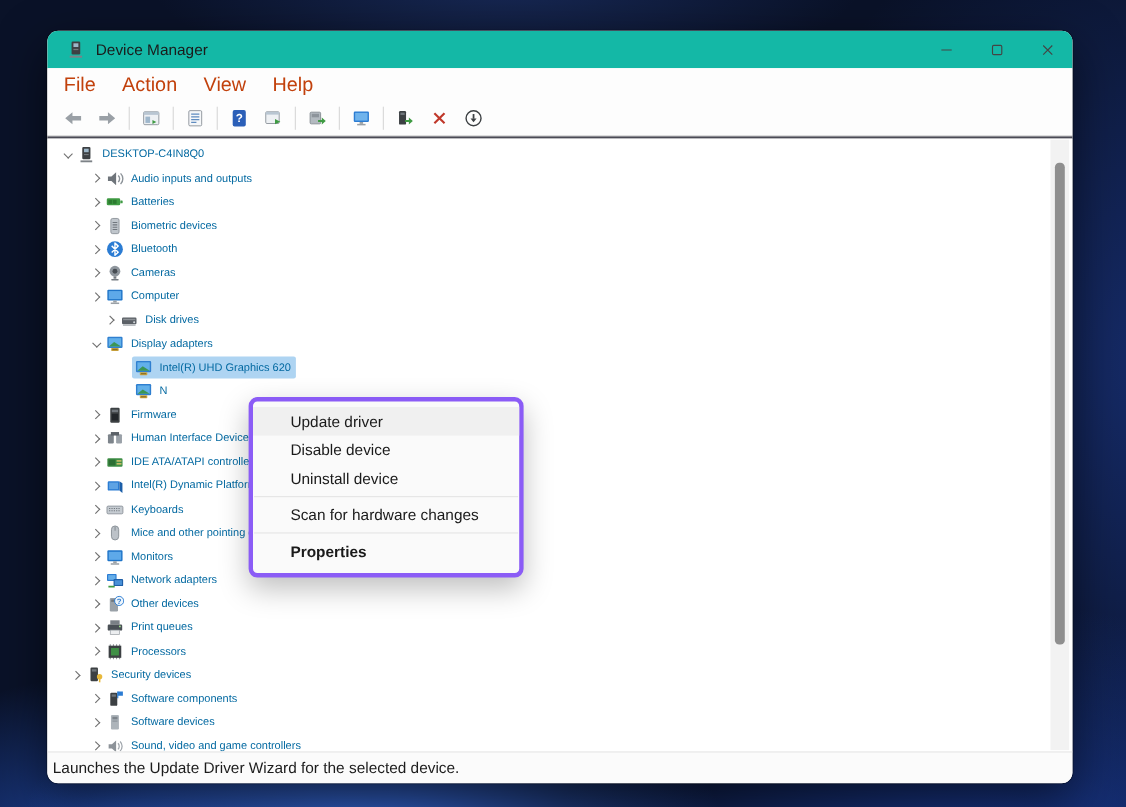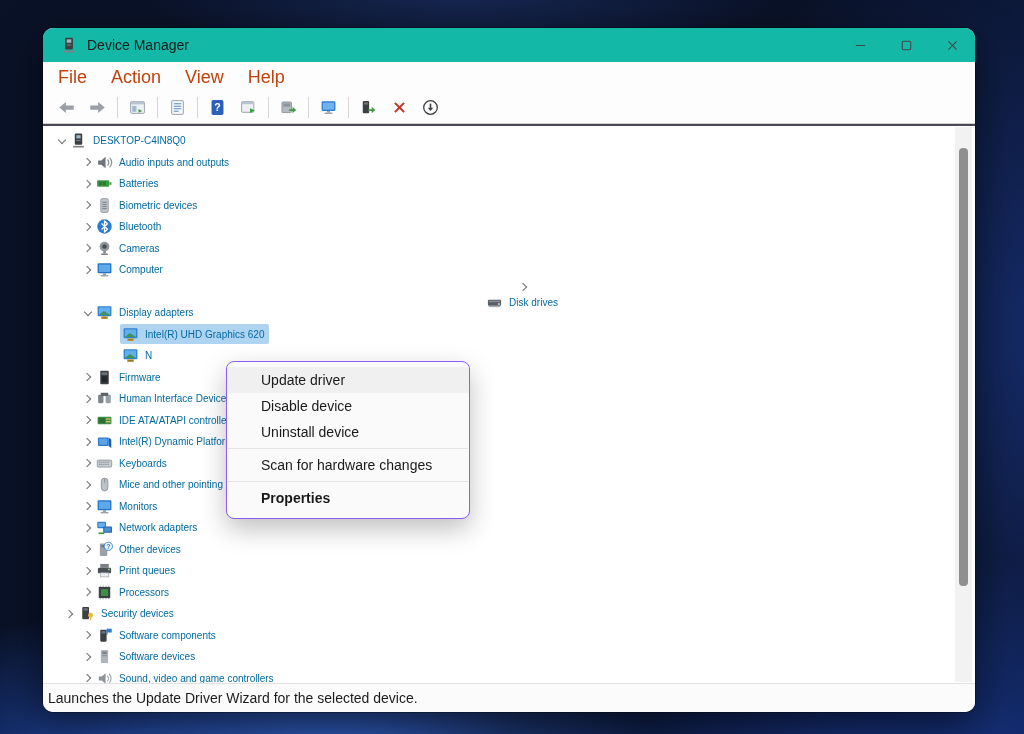--- a/index.html
+++ b/index.html
@@ -49,21 +49,21 @@
   .tree-label{font-size:10px;color:#0369a1;margin-left:6px;}
   
   .scrollbar{position:absolute;top:1px;bottom:1px;right:3px;width:17px;background:#f2f2f2;}
   .scroll-thumb{position:absolute;left:4px;width:9px;top:21px;height:438px;background:#8f8f8f;border-radius:4px;}
   
   .statusbar{height:28px;flex:none;background:#fbfbfb;border-top:1px solid #e1e1e1;
     display:flex;align-items:center;}
   .status-text{font-size:14px;color:#1c1c1c;margin-left:5px;white-space:nowrap;}
   
   .context-menu{position:absolute;left:183px;top:333px;width:242px;background:#fafafa;
-    border:1px solid #8b5cf6;border-radius:8px;box-shadow:0 10px 26px rgba(0,0,0,.25);
+    border:4px solid #8b5cf6;border-radius:8px;box-shadow:0 10px 26px rgba(0,0,0,.25);
     padding:5px 0 7px 0;z-index:50;}
   .cm-item{height:26px;line-height:26px;padding-left:34px;font-size:14px;color:#1a1a1a;cursor:default;}
   .cm-item.hovered{background:#f0f0f0;}
   .cm-item.bold{font-weight:700;}
   .cm-sep{height:1px;background:#e4e4e4;margin:3px 1px;}
   svg text{font-family:"Liberation Sans",sans-serif;}
 </style>
 </head>
 <body>
 
@@ -410,21 +410,21 @@
         </div>
         <div class="tree-row" style="padding-left: 38px;">
           <span class="chev collapsed"></span>
           <span class="row-inner">
             <svg viewBox="0 0 16 16" class="ico">
               <use href="#i-monitor"></use>
             </svg>
             <span class="tree-label">Computer</span>
           </span>
         </div>
-        <div class="tree-row" style="padding-left: 51px; flex-direction: column;">
+        <div class="tree-row" style="padding-left: 51px;">
           <span class="chev collapsed"></span>
           <span class="row-inner">
             <svg viewBox="0 0 16 16" class="ico">
               <use href="#i-disk"></use>
             </svg>
             <span class="tree-label">Disk drives</span>
           </span>
         </div>
         <div class="tree-row" style="padding-left: 38px;">
           <span class="chev expanded"></span>

